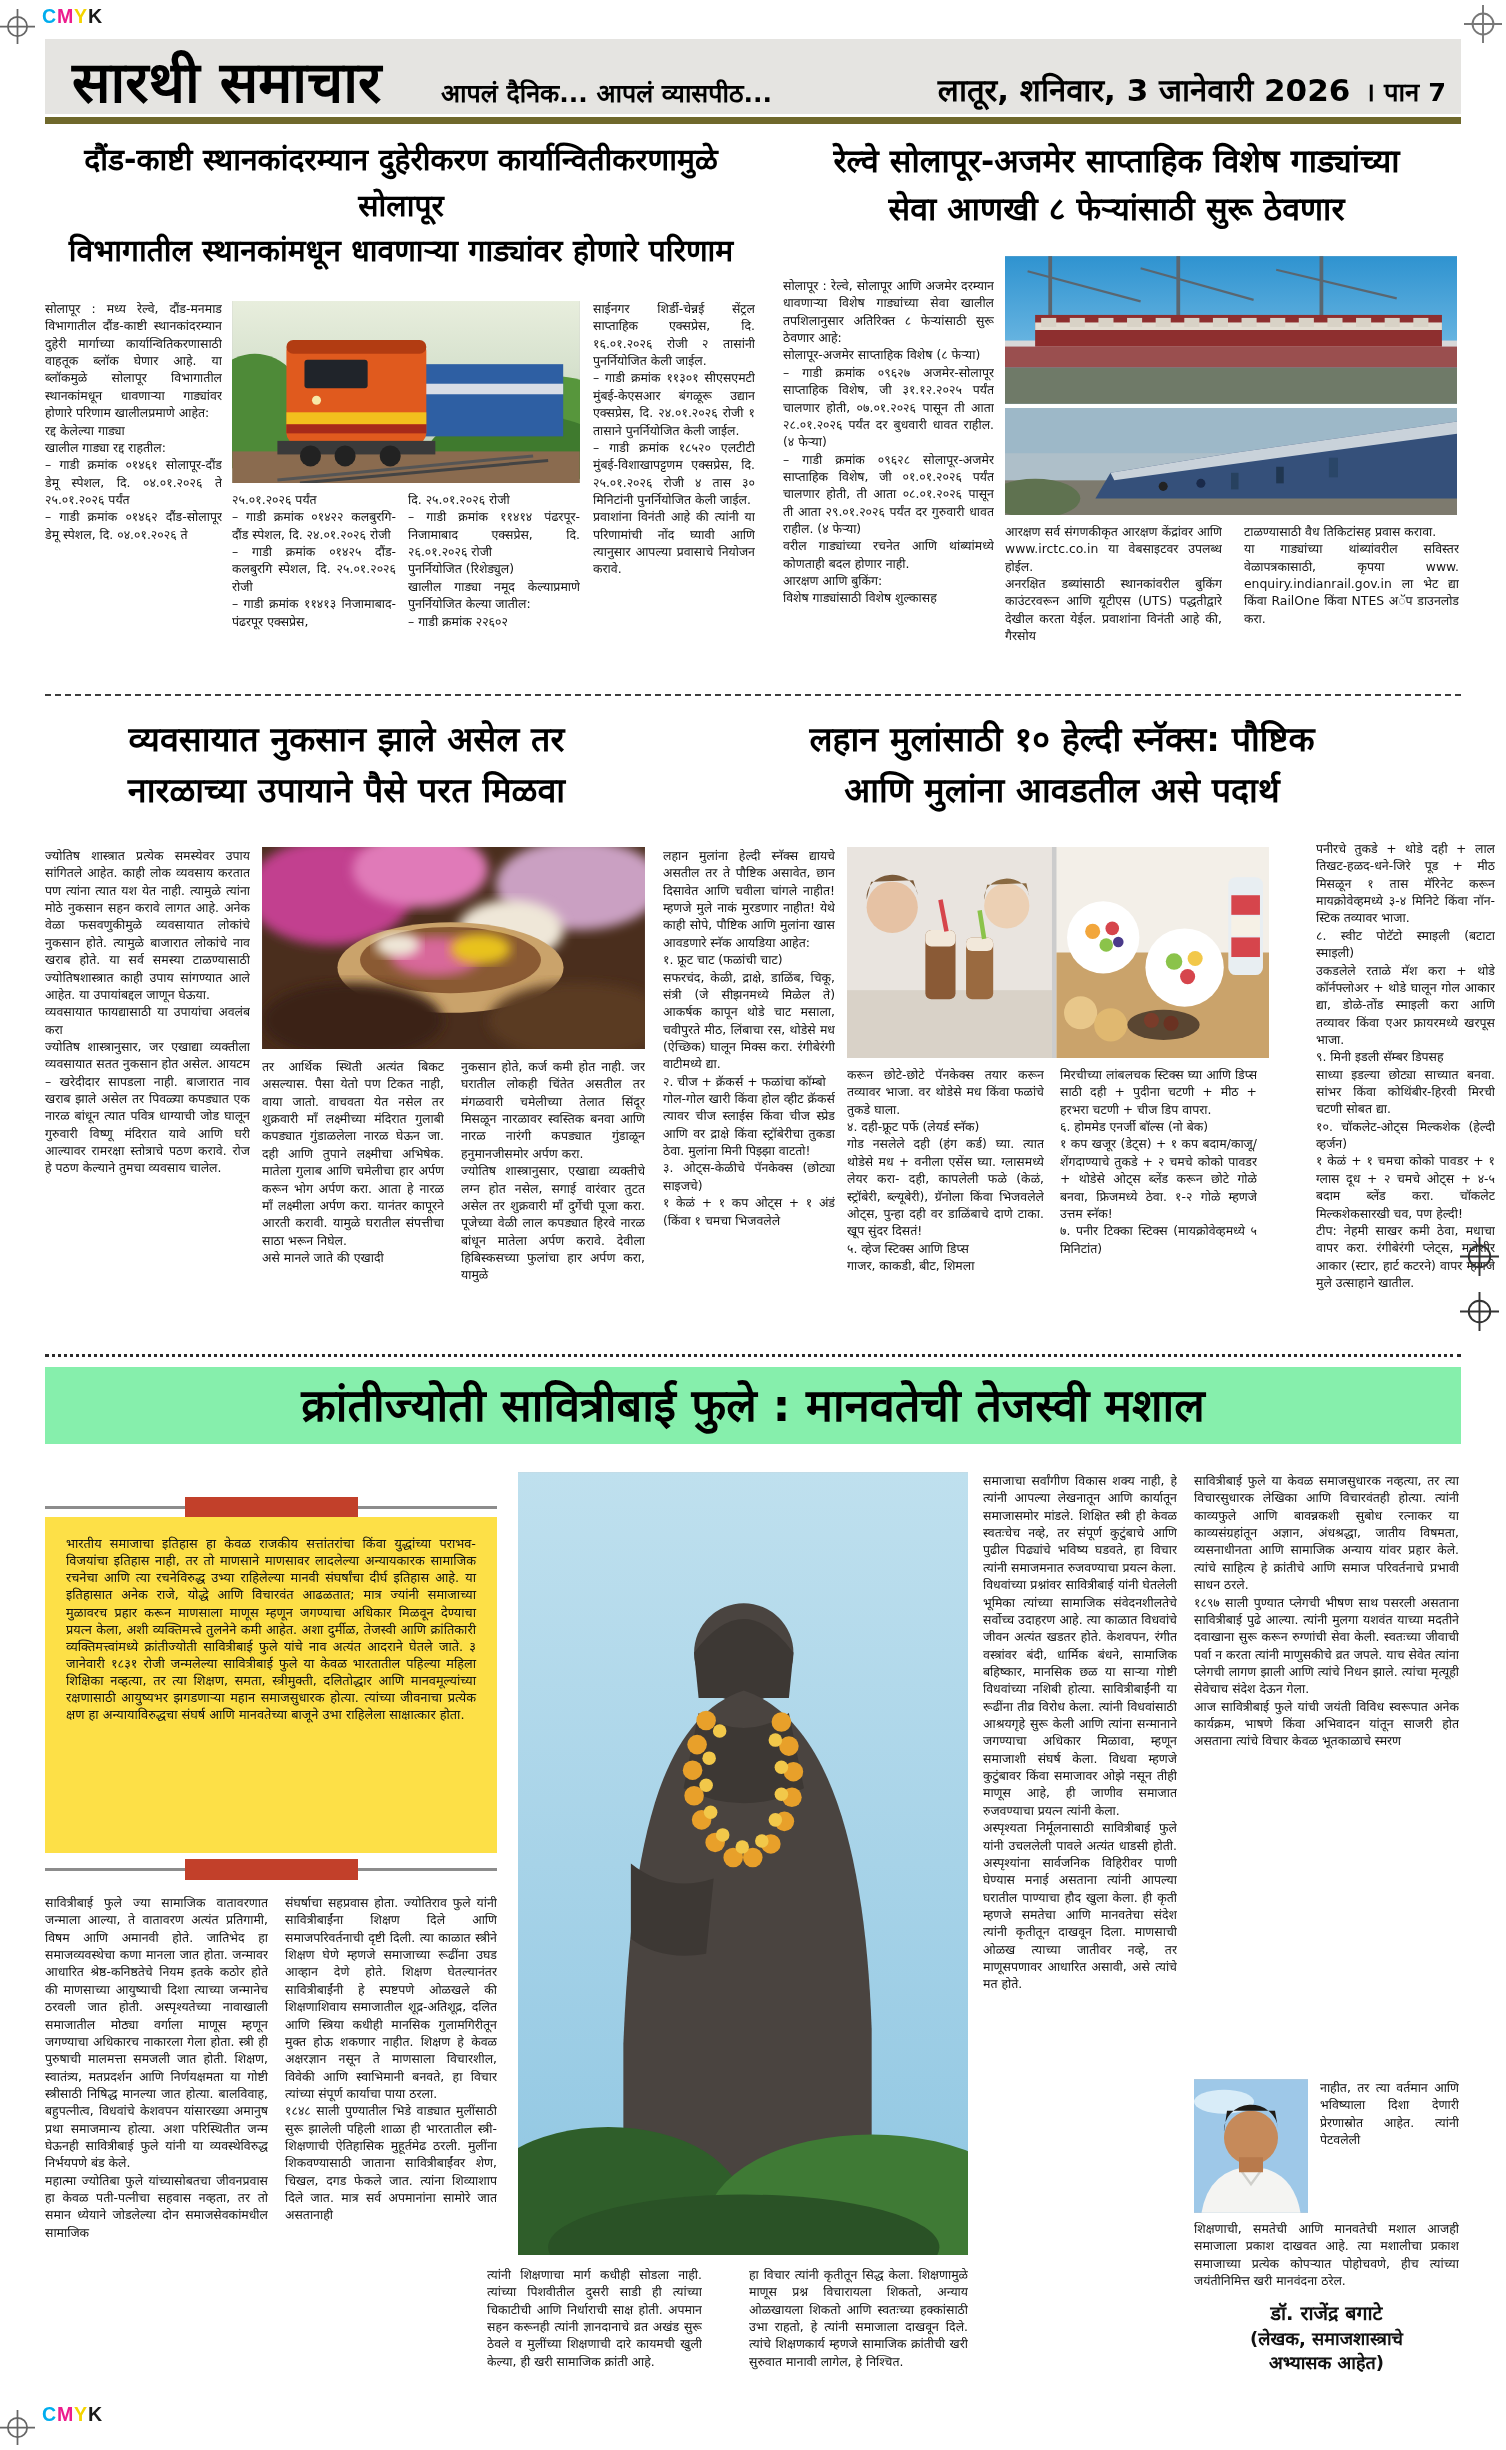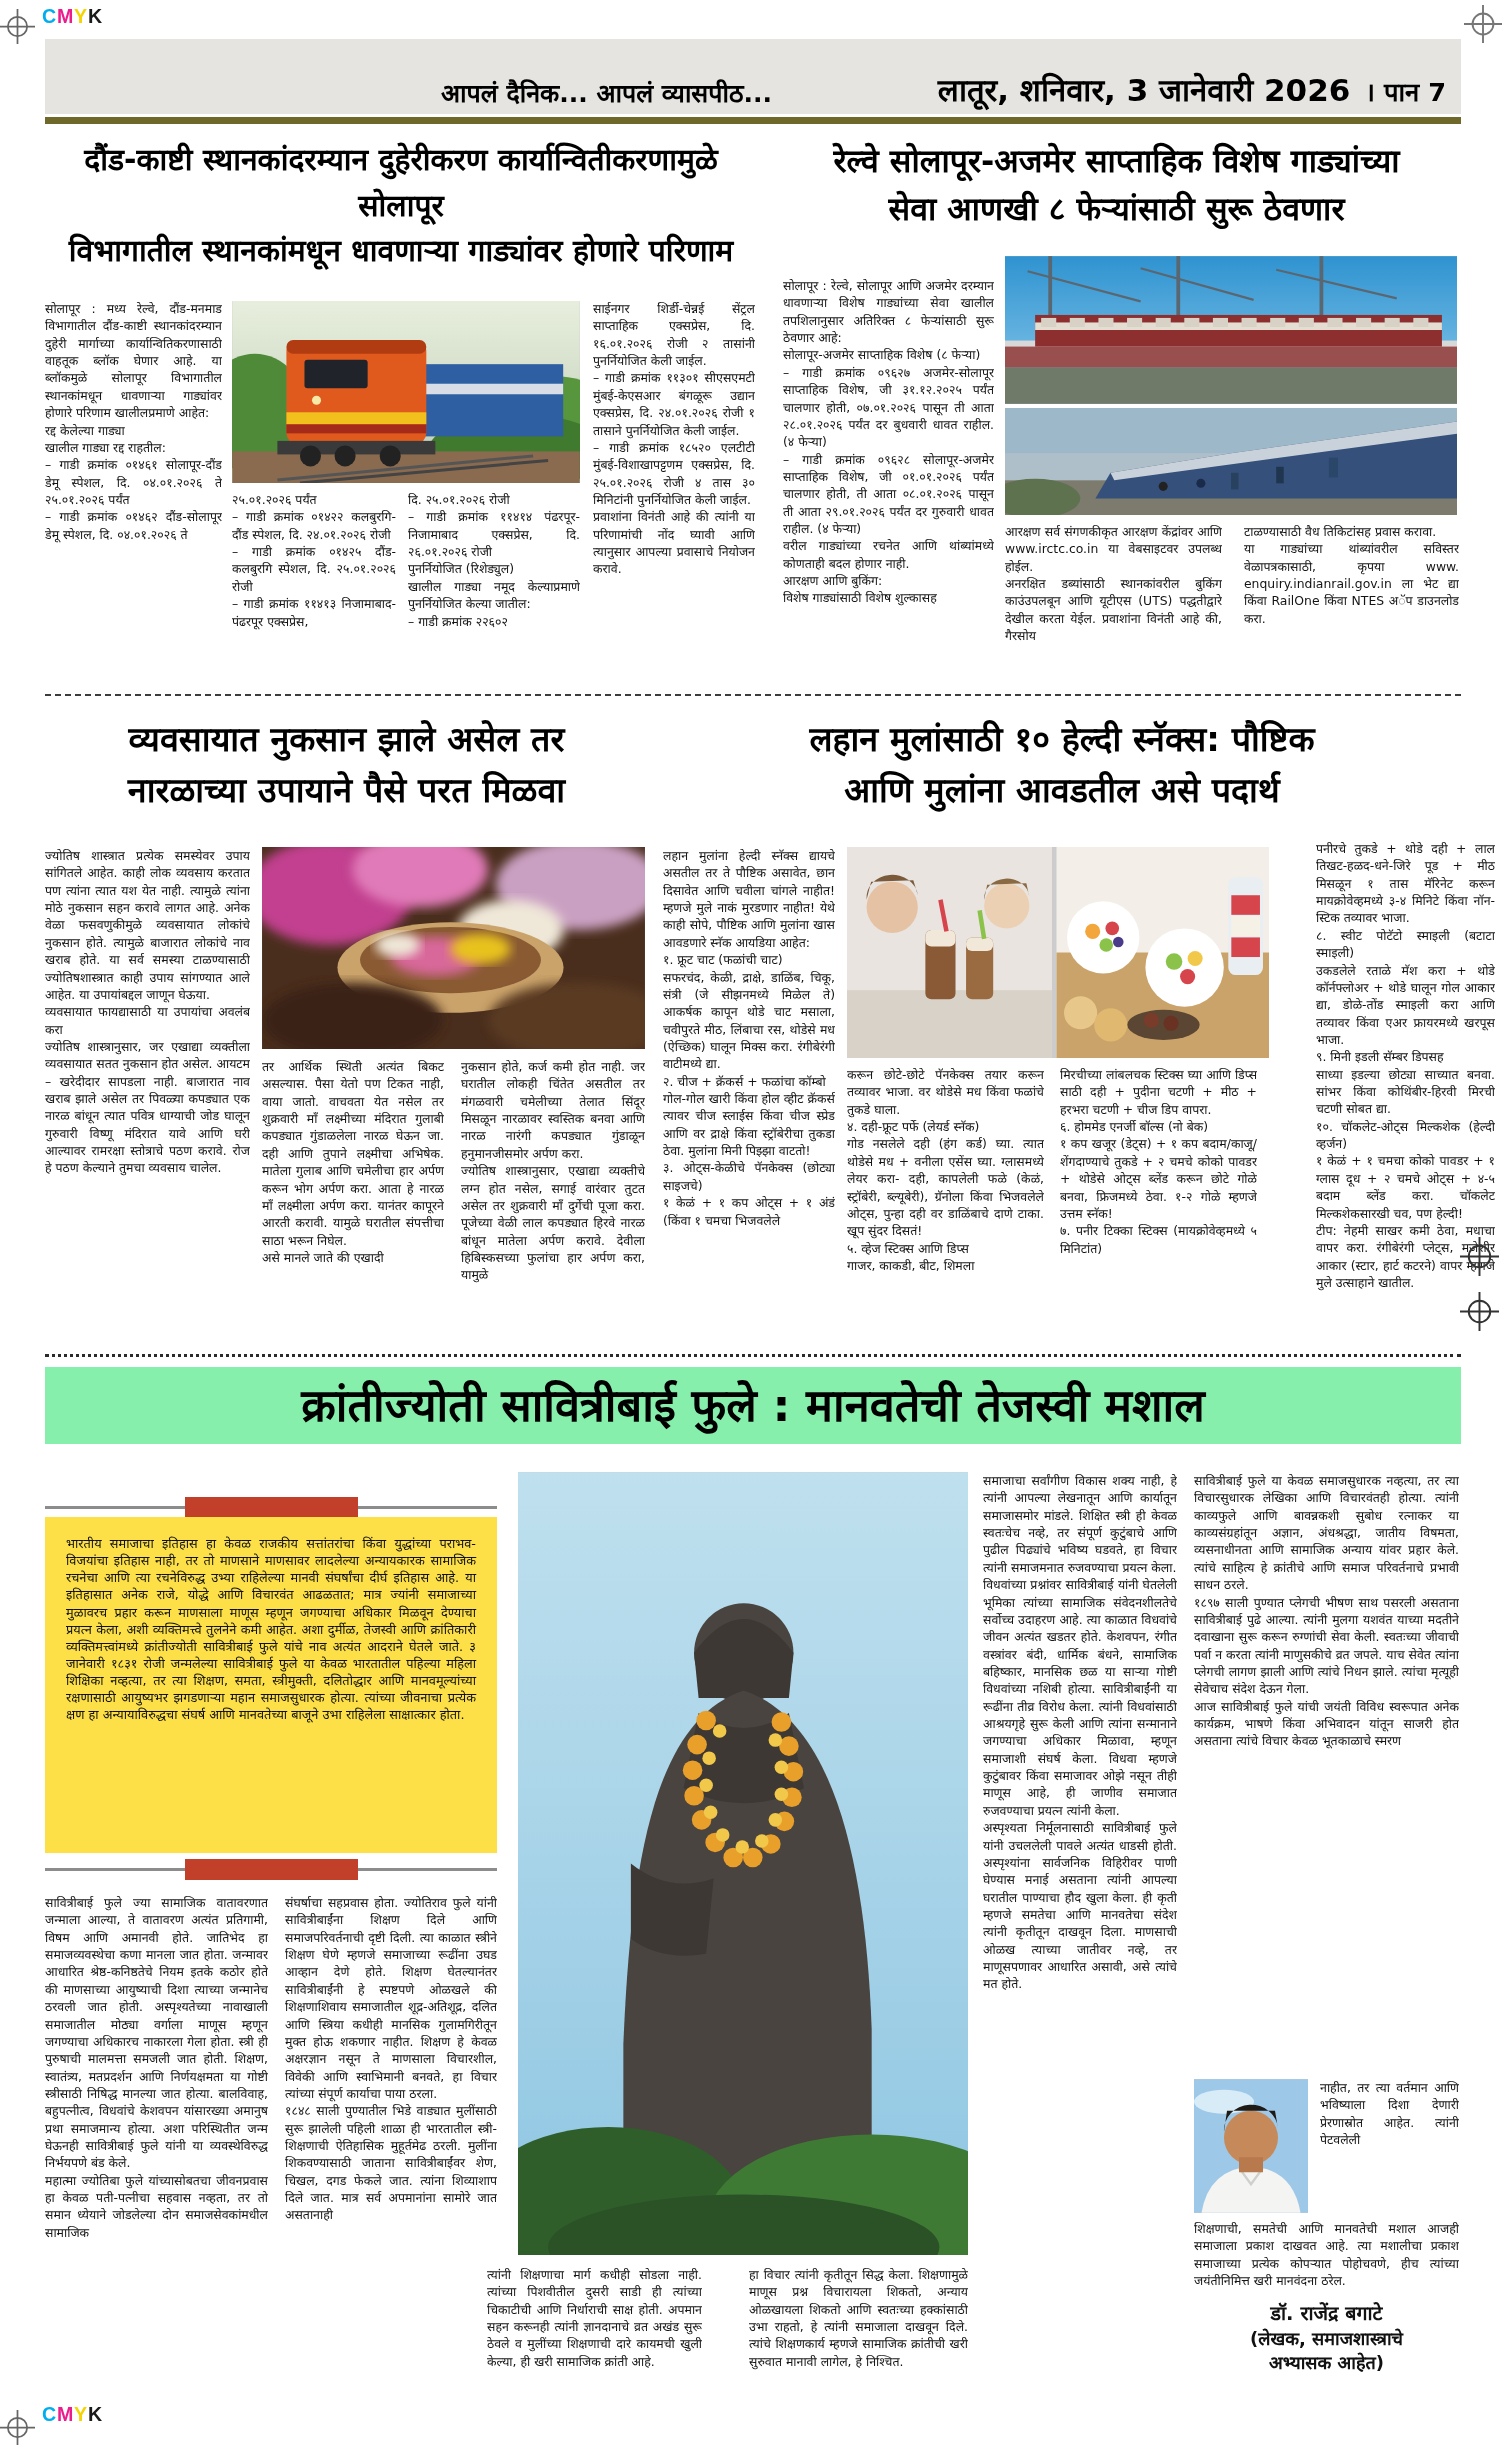--- a/index.html
+++ b/index.html
@@ -54,20 +54,21 @@
   </div>
   <div class="regmark" style="left:1464px;top:4.5px;width:38px;height:38px;">
     <svg width="38" height="38" viewBox="0 0 40 40">
         <circle cx="20" cy="20" r="11" fill="none" stroke="#777" stroke-width="2"></circle>
         <line x1="20" y1="0" x2="20" y2="40" stroke="#777" stroke-width="2"></line>
         <line x1="0" y1="20" x2="40" y2="20" stroke="#777" stroke-width="2"></line>
       </svg>
   </div>
 
   <div class="masthead"></div>
+  <div class="title">सारथी समाचार</div>
   <div class="tagline">आपलं दैनिक... आपलं व्यासपीठ...</div>
   <div class="dateline">
     <span>लातूर, शनिवार, 3 जानेवारी 2026</span>
     <span class="pageno">। पान 7</span>
   </div>
   <div class="olivebar"></div>
 
   <div>
     <div class="headline hl-top" style="left:45px;top:137px;width:712px;">दौंड-काष्टी स्थानकांदरम्यान दुहेरीकरण कार्यान्वितीकरणामुळे सोलापूर
 विभागातील स्थानकांमधून धावणाऱ्या गाड्यांवर होणारे परिणाम</div>
@@ -177,21 +178,21 @@
         <path d="M600,18 L300,60 L140,86 L145,96 L600,34 Z" fill="#c9d2da"></path>
         <circle cx="210" cy="104" r="6" fill="#222"></circle>
           <circle cx="260" cy="100" r="6" fill="#1a2a4a"></circle>
         <rect x="300" y="86" width="10" height="22" fill="#27415f"></rect>
           <rect x="360" y="78" width="10" height="22" fill="#203650"></rect>
         <rect x="430" y="66" width="12" height="26" fill="#2a4668"></rect>
         <ellipse cx="40" cy="120" rx="60" ry="26" fill="#5f7250"></ellipse>
       </svg>
     </div>
     <div class="col" style="left:1005px;top:523px;width:217px;height:166px;">आरक्षण सर्व संगणकीकृत आरक्षण केंद्रांवर आणि www.irctc.co.in या वेबसाइटवर उपलब्ध होईल.
-अनरक्षित डब्यांसाठी स्थानकांवरील बुकिंग काउंउपलबून आणि यूटीएस (UTS) पद्धतीद्वारे देखील करता येईल. प्रवाशांना विनंती आहे की, गैरसोय</div>
+अनरक्षित डब्यांसाठी स्थानकांवरील बुकिंग काउंटरवरून आणि यूटीएस (UTS) पद्धतीद्वारे देखील करता येईल. प्रवाशांना विनंती आहे की, गैरसोय</div>
     <div class="col" style="left:1244px;top:523px;width:215px;height:166px;">टाळण्यासाठी वैध तिकिटांसह प्रवास करावा.
 या गाड्यांच्या थांब्यांवरील सविस्तर वेळापत्रकासाठी, कृपया www. enquiry.indianrail.gov.in ला भेट द्या किंवा RailOne किंवा NTES अॅप डाउनलोड करा.</div>
   </div>
 
   <div class="dashsep" style="left:45px;top:694px;width:1416px;"></div>
 
   <div>
     <div class="headline hl-mid" style="left:45px;top:714px;width:603px;">व्यवसायात नुकसान झाले असेल तर
 नारळाच्या उपायाने पैसे परत मिळवा</div>
     <div class="col" style="left:45px;top:847px;width:205px;height:493px;">ज्योतिष शास्त्रात प्रत्येक समस्येवर उपाय सांगितले आहेत. काही लोक व्यवसाय करतात पण त्यांना त्यात यश येत नाही. त्यामुळे त्यांना मोठे नुकसान सहन करावे लागत आहे. अनेक वेळा फसवणुकीमुळे व्यवसायात लोकांचे नुकसान होते. त्यामुळे बाजारात लोकांचे नाव खराब होते. या सर्व समस्या टाळण्यासाठी ज्योतिषशास्त्रात काही उपाय सांगण्यात आले आहेत. या उपायांबद्दल जाणून घेऊया.

